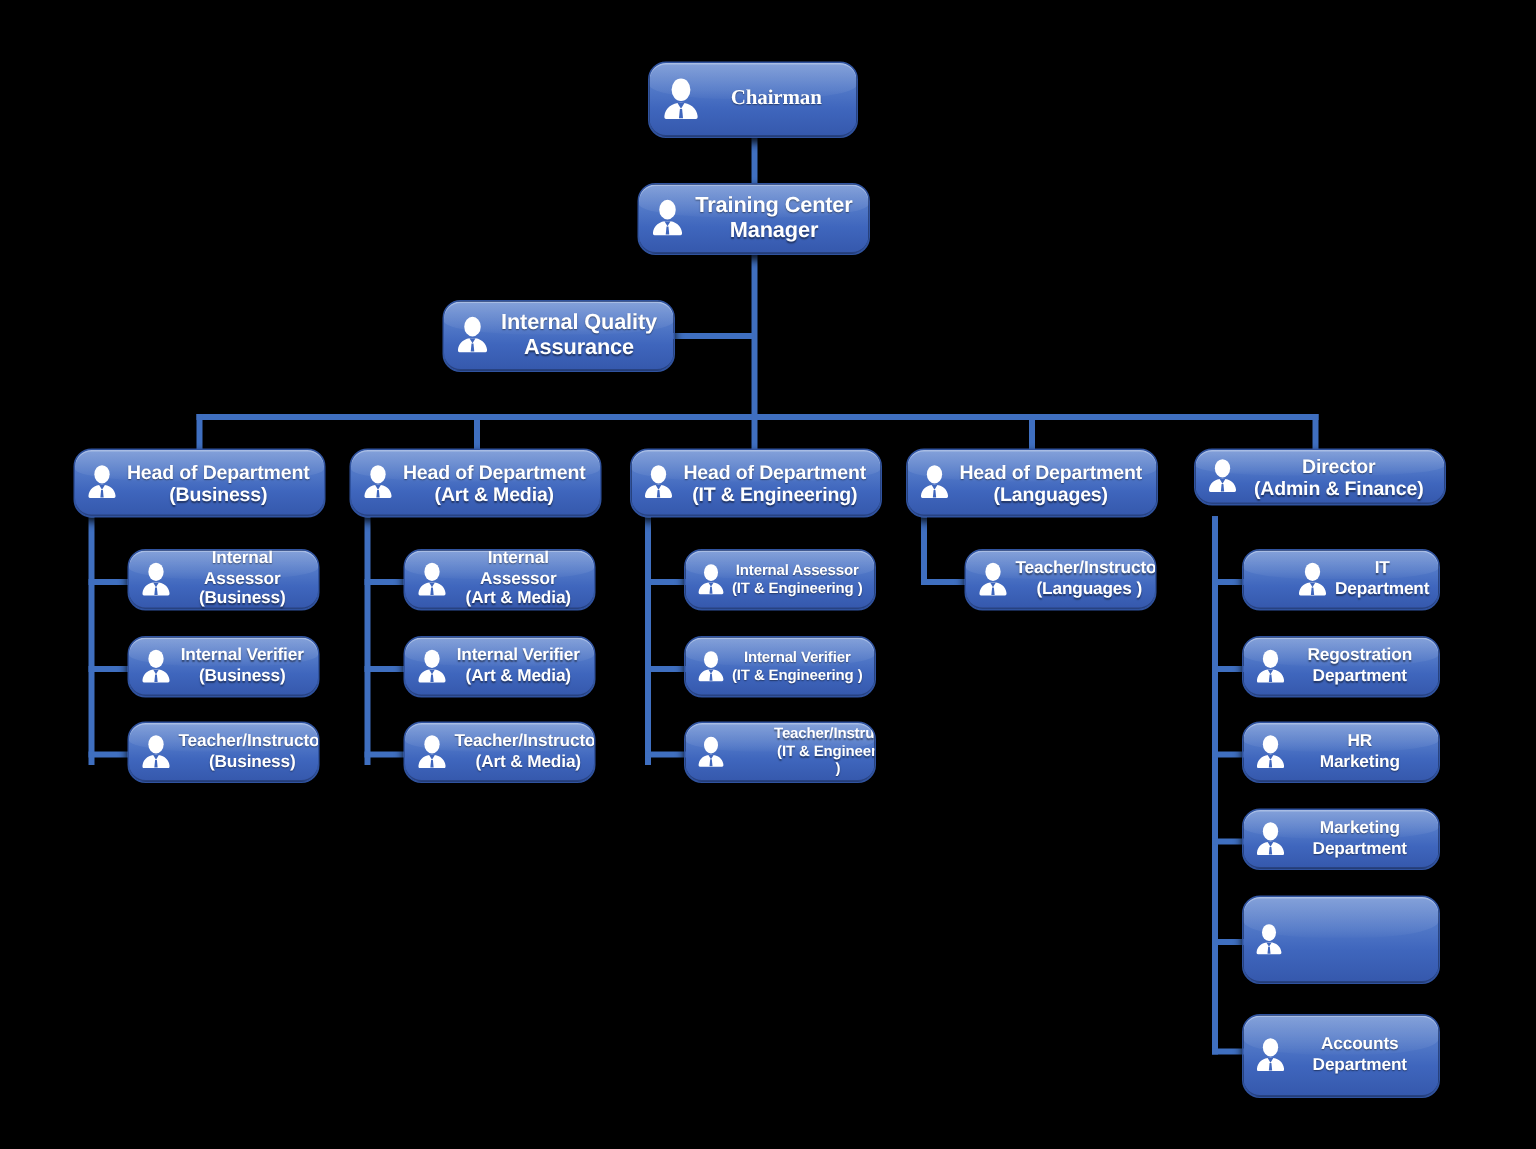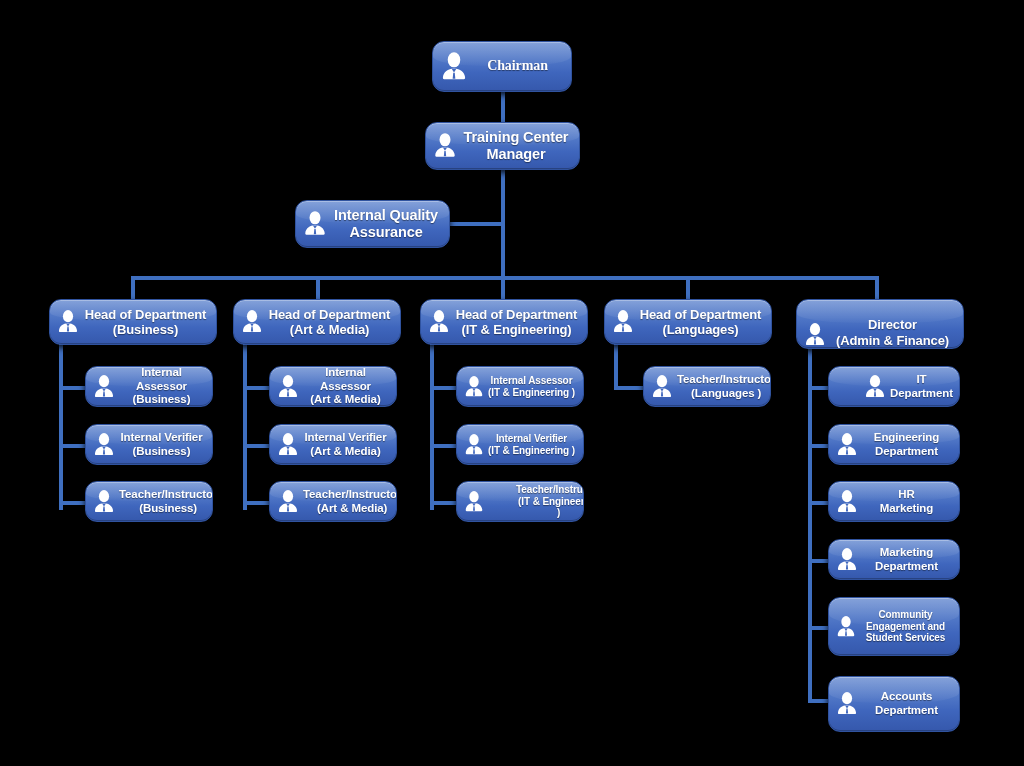--- a/index.html
+++ b/index.html
@@ -223,21 +223,21 @@
           <ellipse cx="12" cy="7.2" rx="5.1" ry="6.1" fill="#fff"></ellipse>
           <path d="M12 14.2c-5 0-8.6 3-9 7.2-.1 1 .2 1.6 1 1.6h16c.8 0 1.1-.6 1-1.6-.4-4.2-4-7.2-9-7.2z" fill="#fff"></path>
           <path d="M10.1 14.4h3.8l-1.9 3.1z" fill="#3f66bd"></path>
           <path d="M11.4 17.6h1.2l.5 5h-2.2z" fill="#3f66bd"></path>
         </svg>
     </span>
     <span class="node-label">Head of Department
 (Languages)</span>
   </div>
 
-  <div class="node sz-md" style="left:796px; top:299px; width:168px; height:50px;align-items:flex-end;">
+  <div class="node sz-md" style="left:796px; top:299px; width:168px; height:38px;">
     <span class="node-icon">
       <svg viewBox="0 0 24 26" aria-hidden="true">
           <ellipse cx="12" cy="7.2" rx="5.1" ry="6.1" fill="#fff"></ellipse>
           <path d="M12 14.2c-5 0-8.6 3-9 7.2-.1 1 .2 1.6 1 1.6h16c.8 0 1.1-.6 1-1.6-.4-4.2-4-7.2-9-7.2z" fill="#fff"></path>
           <path d="M10.1 14.4h3.8l-1.9 3.1z" fill="#3f66bd"></path>
           <path d="M11.4 17.6h1.2l.5 5h-2.2z" fill="#3f66bd"></path>
         </svg>
     </span>
     <span class="node-label">Director
 (Admin &amp; Finance)</span>
@@ -388,21 +388,21 @@
 
   <div class="node sz-sm" style="left:828px; top:424px; width:132px; height:41px;">
     <span class="node-icon">
       <svg viewBox="0 0 24 26" aria-hidden="true">
           <ellipse cx="12" cy="7.2" rx="5.1" ry="6.1" fill="#fff"></ellipse>
           <path d="M12 14.2c-5 0-8.6 3-9 7.2-.1 1 .2 1.6 1 1.6h16c.8 0 1.1-.6 1-1.6-.4-4.2-4-7.2-9-7.2z" fill="#fff"></path>
           <path d="M10.1 14.4h3.8l-1.9 3.1z" fill="#3f66bd"></path>
           <path d="M11.4 17.6h1.2l.5 5h-2.2z" fill="#3f66bd"></path>
         </svg>
     </span>
-    <span class="node-label">Engineering
+    <span class="node-label">Regostration
 Department</span>
   </div>
 
   <div class="node sz-sm" style="left:828px; top:481px; width:132px; height:41px;">
     <span class="node-icon">
       <svg viewBox="0 0 24 26" aria-hidden="true">
           <ellipse cx="12" cy="7.2" rx="5.1" ry="6.1" fill="#fff"></ellipse>
           <path d="M12 14.2c-5 0-8.6 3-9 7.2-.1 1 .2 1.6 1 1.6h16c.8 0 1.1-.6 1-1.6-.4-4.2-4-7.2-9-7.2z" fill="#fff"></path>
           <path d="M10.1 14.4h3.8l-1.9 3.1z" fill="#3f66bd"></path>
           <path d="M11.4 17.6h1.2l.5 5h-2.2z" fill="#3f66bd"></path>
@@ -427,23 +427,20 @@
 
   <div class="node sz-xs" style="left:828px; top:597px; width:132px; height:59px;">
     <span class="node-icon">
       <svg viewBox="0 0 24 26" aria-hidden="true">
           <ellipse cx="12" cy="7.2" rx="5.1" ry="6.1" fill="#fff"></ellipse>
           <path d="M12 14.2c-5 0-8.6 3-9 7.2-.1 1 .2 1.6 1 1.6h16c.8 0 1.1-.6 1-1.6-.4-4.2-4-7.2-9-7.2z" fill="#fff"></path>
           <path d="M10.1 14.4h3.8l-1.9 3.1z" fill="#3f66bd"></path>
           <path d="M11.4 17.6h1.2l.5 5h-2.2z" fill="#3f66bd"></path>
         </svg>
     </span>
-    <span class="node-label">Community
-Engagement and
-Student Services</span>
   </div>
 
   <div class="node sz-sm" style="left:828px; top:676px; width:132px; height:56px;">
     <span class="node-icon">
       <svg viewBox="0 0 24 26" aria-hidden="true">
           <ellipse cx="12" cy="7.2" rx="5.1" ry="6.1" fill="#fff"></ellipse>
           <path d="M12 14.2c-5 0-8.6 3-9 7.2-.1 1 .2 1.6 1 1.6h16c.8 0 1.1-.6 1-1.6-.4-4.2-4-7.2-9-7.2z" fill="#fff"></path>
           <path d="M10.1 14.4h3.8l-1.9 3.1z" fill="#3f66bd"></path>
           <path d="M11.4 17.6h1.2l.5 5h-2.2z" fill="#3f66bd"></path>
         </svg>

